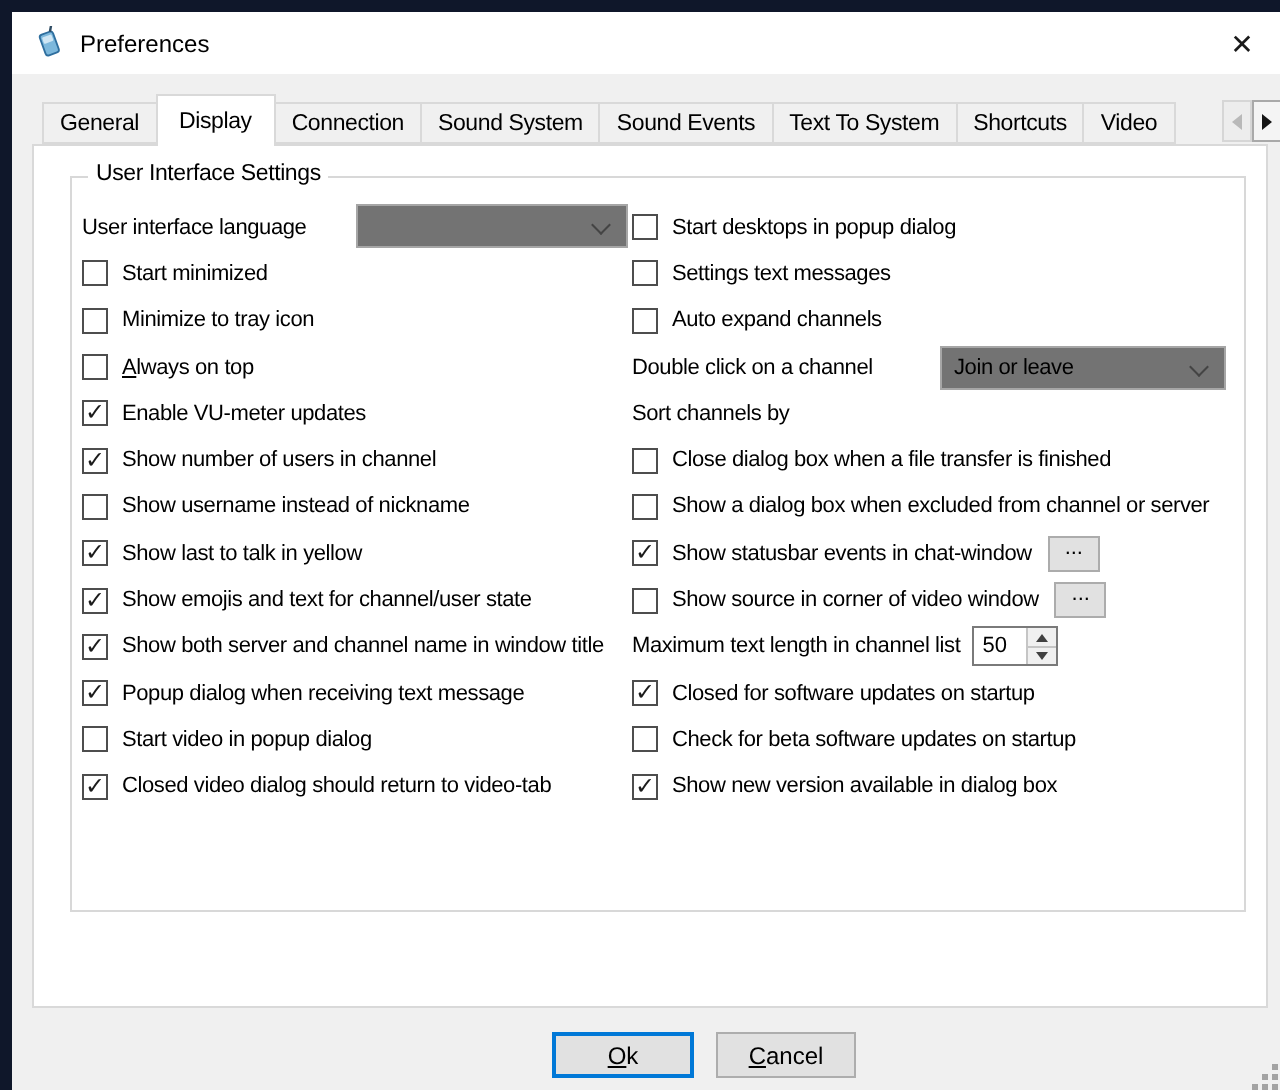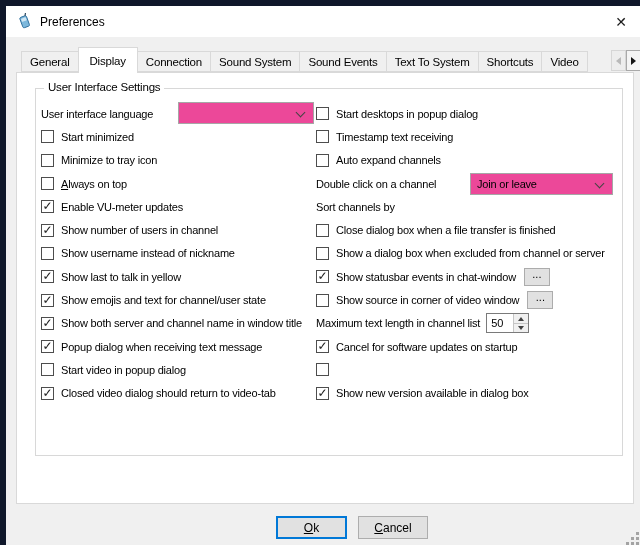--- a/index.html
+++ b/index.html
@@ -39,21 +39,21 @@
   .lbl{font-size:11px;letter-spacing:-0.2px;display:inline-block;}
   .mnemonic::first-letter{text-decoration:underline;}
 
   
   .cb{width:13px;height:13px;border:1px solid #4d4d4d;background:#fff;margin-right:7px;flex:none;
       display:flex;align-items:center;justify-content:center;box-sizing:border-box;}
   .mark{display:none;font-size:12px;line-height:10px;color:#1b1b1b;margin-top:-1px;}
   .row.checked .mark{display:block;}
 
   
-  .combo{height:22px;background:#ec4899;border:1px solid #a6a6a6;box-sizing:border-box;display:flex;align-items:center;
+  .combo{height:22px;background:#737373;border:1px solid #a6a6a6;box-sizing:border-box;display:flex;align-items:center;
          padding:0 6px;position:relative;font-size:11px;letter-spacing:-0.2px;}
   .combo .chev{position:absolute;right:9px;top:6px;width:6px;height:6px;border-right:1.4px solid #444;
                border-bottom:1.4px solid #444;transform:rotate(45deg);}
   .lang-combo{position:absolute;right:7px;top:0;width:136px;}
   .combo-inline{width:143px;margin-left:auto;}
 
   
   .more-btn{width:26px;height:18px;background:#e1e1e1;border:1px solid #acacac;margin-left:8px;flex:none;
             display:flex;align-items:flex-start;justify-content:center;line-height:10px;font-size:11px;box-sizing:border-box;}
 
@@ -207,21 +207,21 @@
         </div>
       </div>
 
       <div class="col col-right">
         <div class="row">
           <span class="cb"></span>
           <span class="lbl">Start desktops in popup dialog</span>
         </div>
         <div class="row">
           <span class="cb"></span>
-          <span class="lbl">Timestamp text receiving</span>
+          <span class="lbl">Settings text messages</span>
         </div>
         <div class="row">
           <span class="cb"></span>
           <span class="lbl">Auto expand channels</span>
         </div>
         <div class="row">
           <span class="lbl">Double click on a channel</span>
           <div class="combo combo-inline">
             <span>Join or leave</span>
             <span class="chev"></span>
@@ -265,24 +265,25 @@
               <div class="spin-down">
                   <span class="tri-down"></span>
                 </div>
             </div>
           </div>
         </div>
         <div class="row checked">
           <span class="cb">
               <span class="mark">✓</span>
             </span>
-          <span class="lbl">Cancel for software updates on startup</span>
-        </div>
-        <div class="row">
-          <span class="cb"></span>
+          <span class="lbl">Closed for software updates on startup</span>
+        </div>
+        <div class="row">
+          <span class="cb"></span>
+          <span class="lbl">Check for beta software updates on startup</span>
         </div>
         <div class="row checked">
           <span class="cb">
               <span class="mark">✓</span>
             </span>
           <span class="lbl">Show new version available in dialog box</span>
         </div>
       </div>
     </div>
   </div>

